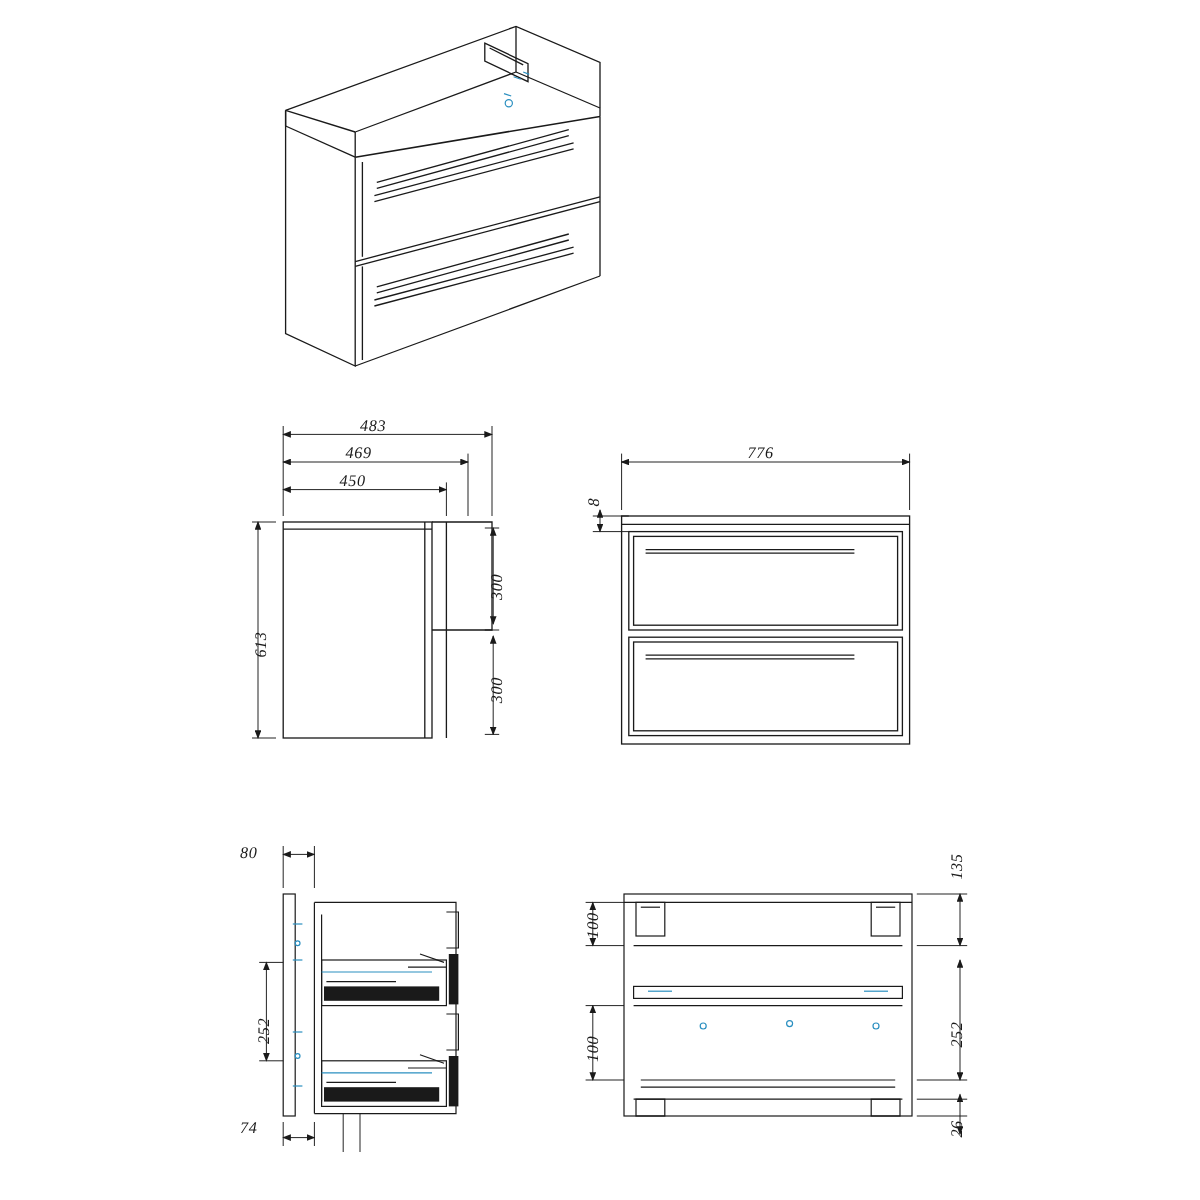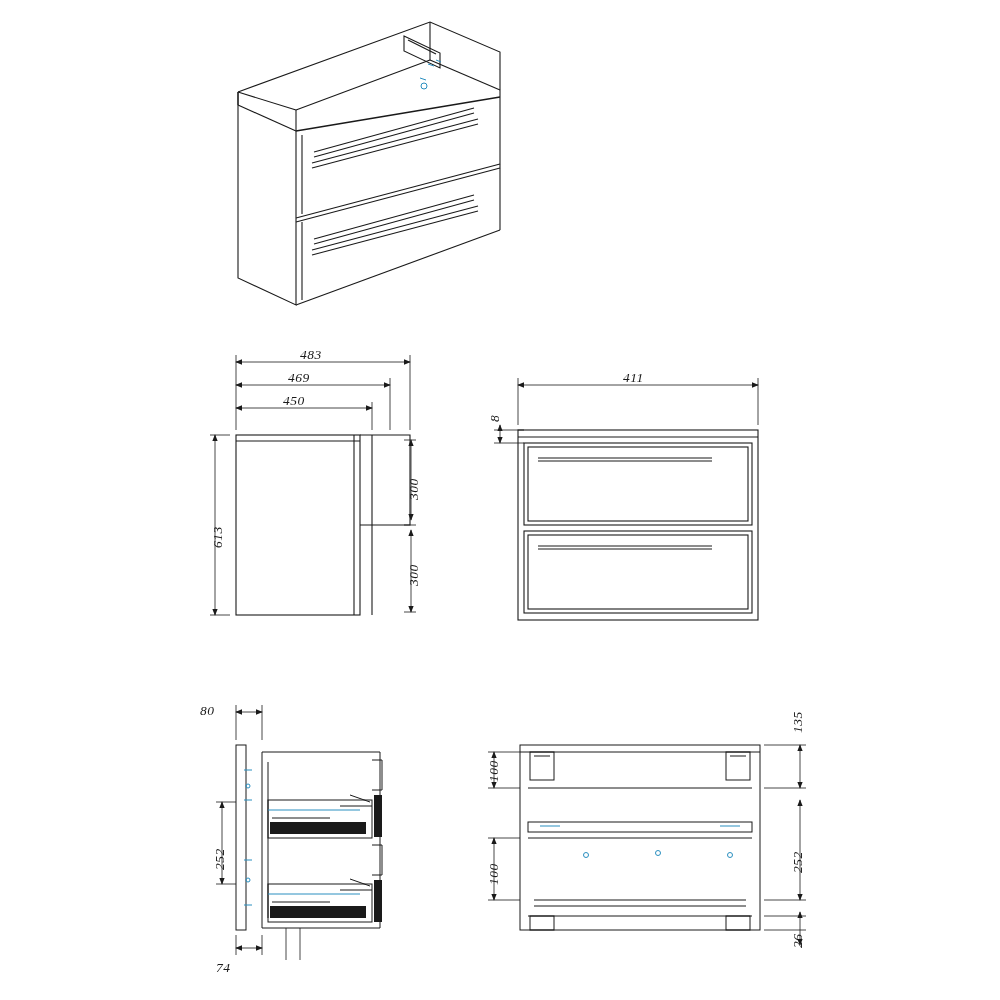--- a/index.html
+++ b/index.html
@@ -200,26 +200,26 @@
   </g>
 </svg>
 
 <div class="lbl" style="left:300px;top:347px;">483</div>
 <div class="lbl" style="left:288px;top:370px;">469</div>
 <div class="lbl" style="left:283px;top:393px;text-align:right;">450</div>
 <div class="lbl rot" style="left:210px;top:548px;">613</div>
 <div class="lbl rot" style="left:406px;top:500px;">300</div>
 <div class="lbl rot" style="left:406px;top:586px;">300</div>
 
-<div class="lbl" style="left:623px;top:370px;">411</div>
+<div class="lbl" style="left:623px;top:370px;">776</div>
 <div class="lbl rot" style="left:487px;top:422px;">8</div>
 
 <div class="lbl" style="left:200px;top:703px;text-align:center;">80</div>
 <div class="lbl rot" style="left:212px;top:870px;">252</div>
-<div class="lbl" style="left:216px;top:932px;margin-top:28px;">74</div>
+<div class="lbl" style="left:200px;top:932px;">74</div>
 
 <div class="lbl rot" style="left:790px;top:733px;">135</div>
 <div class="lbl rot" style="left:486px;top:782px;">100</div>
 <div class="lbl rot" style="left:486px;top:885px;">100</div>
 <div class="lbl rot" style="left:790px;top:873px;">252</div>
 <div class="lbl rot" style="left:790px;top:948px;">26</div>
 
 </div>
 
 </body></html>

